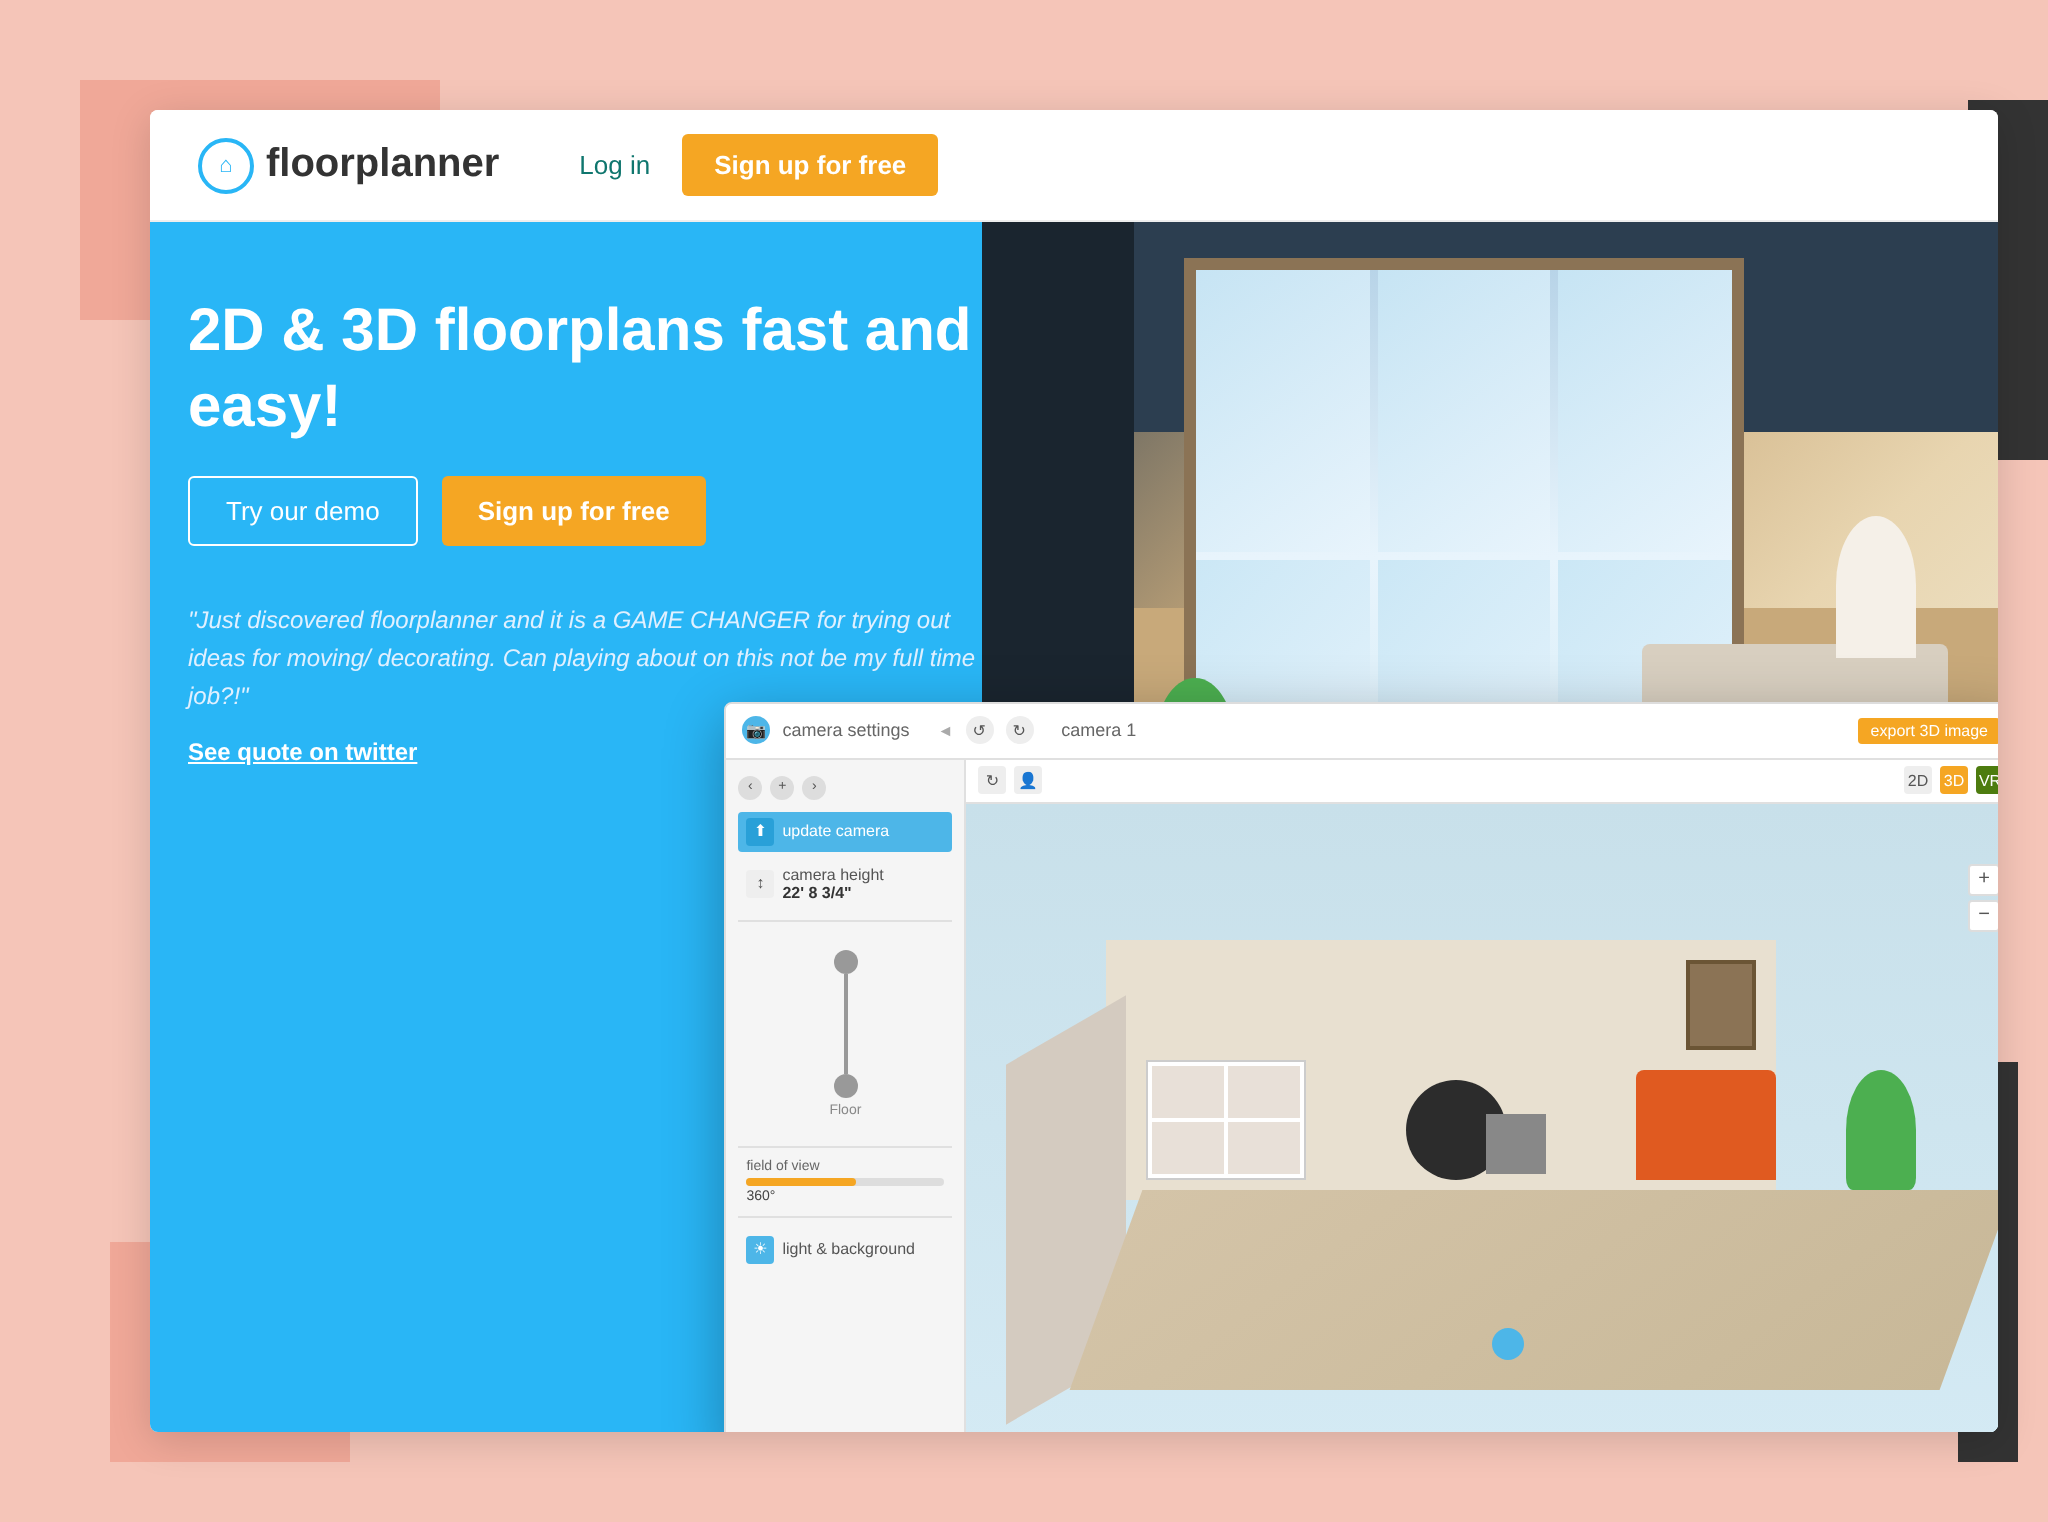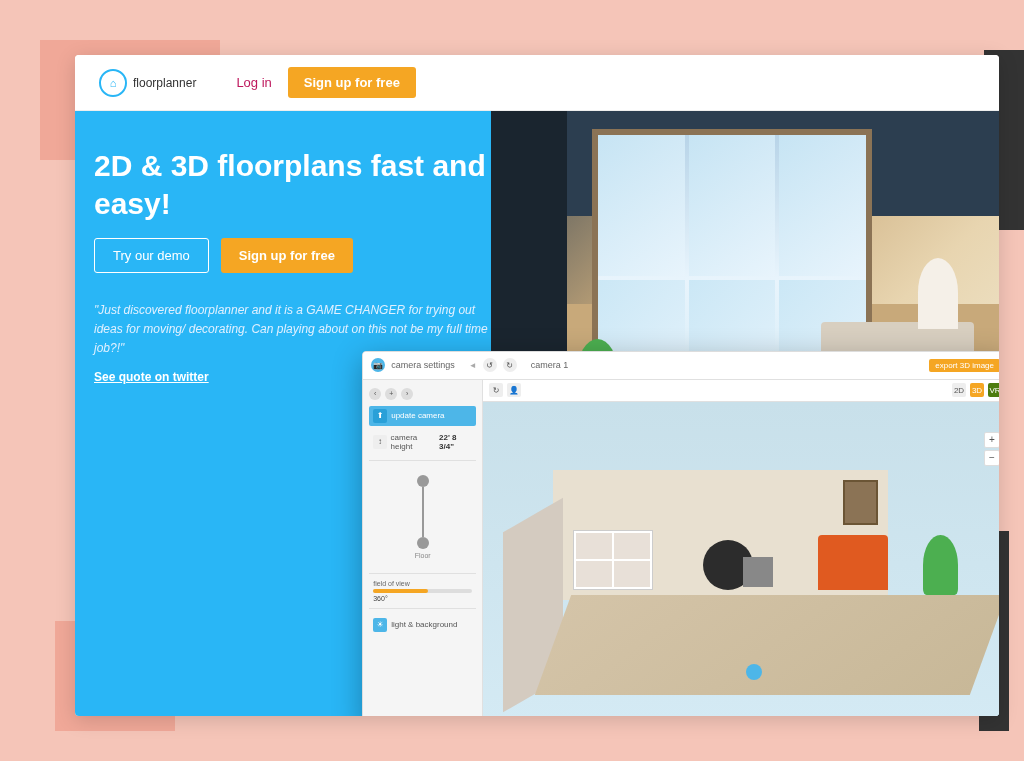--- a/index.html
+++ b/index.html
@@ -84,44 +84,44 @@
       height: 28px;
       border-radius: 50%;
       border: 2px solid #29b6f6;
       display: flex;
       align-items: center;
       justify-content: center;
       color: #29b6f6;
       font-size: 11px;
     }
     .logo-text {
-      font-size: 12px;
+      font-size: 20px;
       color: #333;
-      font-weight: 400;
+      font-weight: 700;
     }
     .nav-links {
       display: flex;
       align-items: center;
       gap: 28px;
       flex: 1;
     }
     .nav-link {
       font-size: 13px;
       color: #444;
       text-decoration: none;
       cursor: pointer;
     }
     .nav-actions {
       display: flex;
       align-items: center;
       gap: 16px;
     }
     .login-link {
       font-size: 13px;
-      color: #be185d;
+      color: #0f766e;
       cursor: pointer;
     }
     .signup-btn {
       background: #f5a623;
       color: #fff;
       border: none;
       padding: 8px 16px;
       border-radius: 3px;
       font-size: 13px;
       cursor: pointer;
@@ -725,21 +725,21 @@
             <div class="panel-nav-btn">‹</div>
             <div class="panel-nav-btn">+</div>
             <div class="panel-nav-btn">›</div>
           </div>
           <div class="panel-item">
             <div class="panel-item-icon">⬆</div>
             <span class="panel-item-text">update camera</span>
           </div>
           <div class="panel-item-plain">
             <div class="panel-item-icon" style="background:#eee;color:#555;">↕</div>
-            <div style="display:flex;flex-direction:row;justify-content:space-between;">
+            <div style="display:flex;flex-direction:column;justify-content:space-between;">
               <span class="panel-item-text" style="color:#555;">camera height</span>
               <span class="panel-item-text" style="color:#333;font-weight:600;">22' 8 3/4"</span>
             </div>
           </div>
           <div class="panel-divider"></div>
           <div class="camera-stick">
             <div class="stick-circle"></div>
             <div class="stick-line"></div>
             <div class="stick-circle"></div>
             <span class="stick-label">Floor</span>

